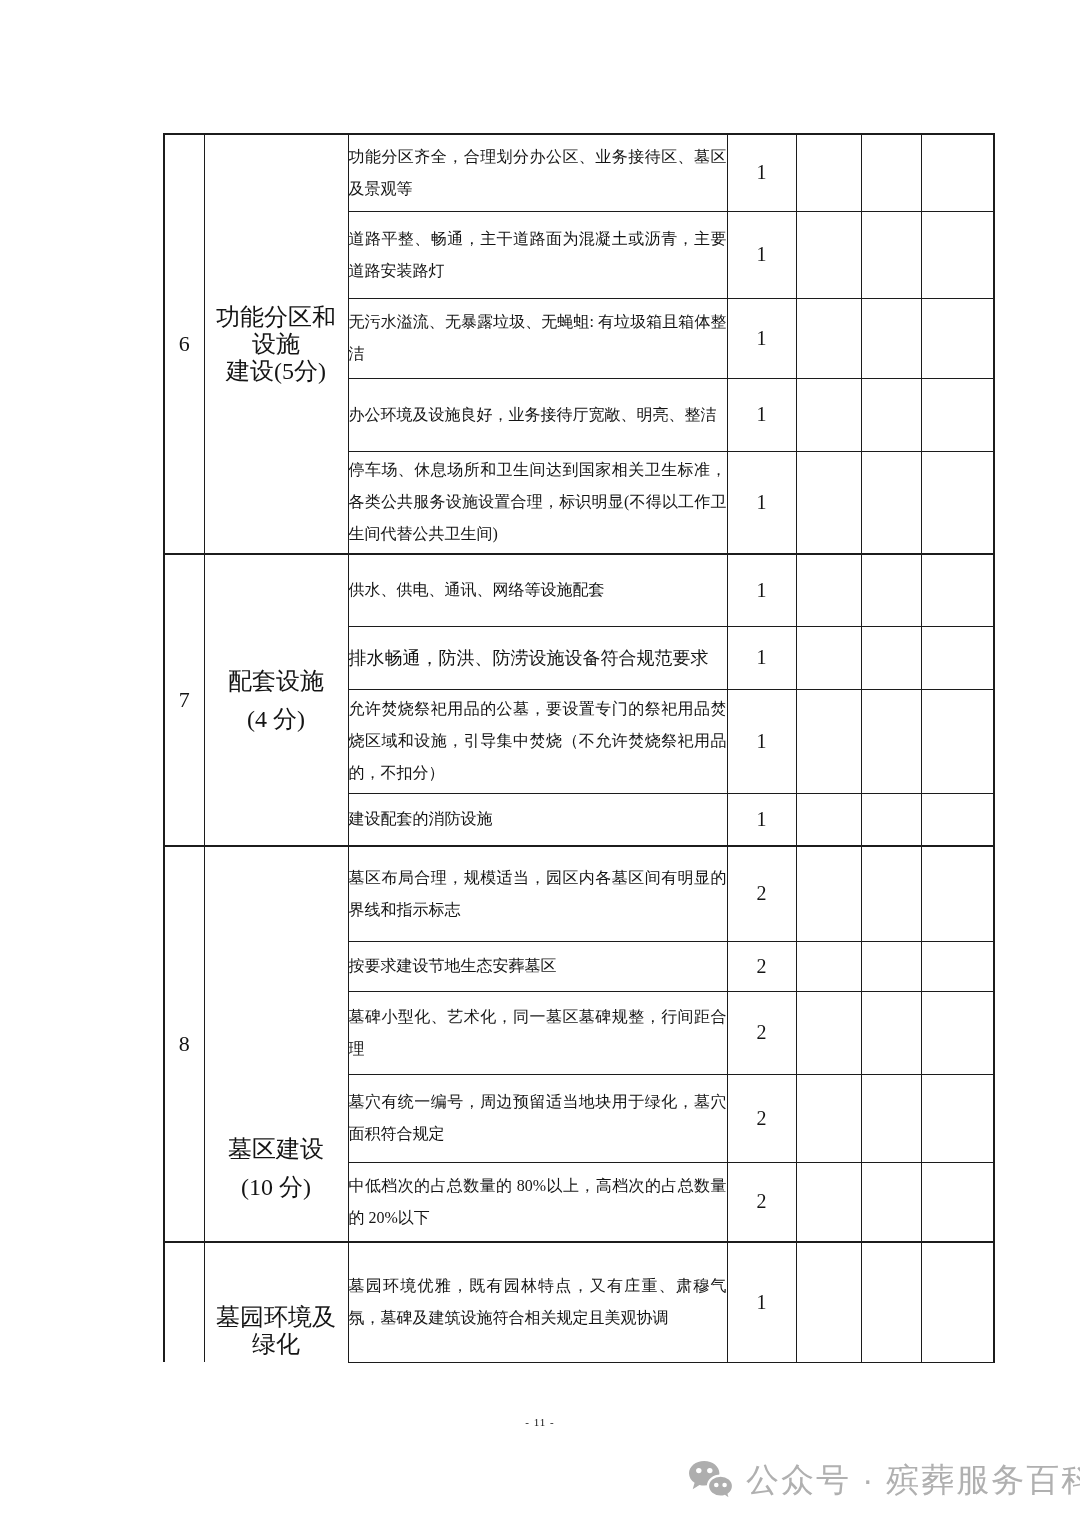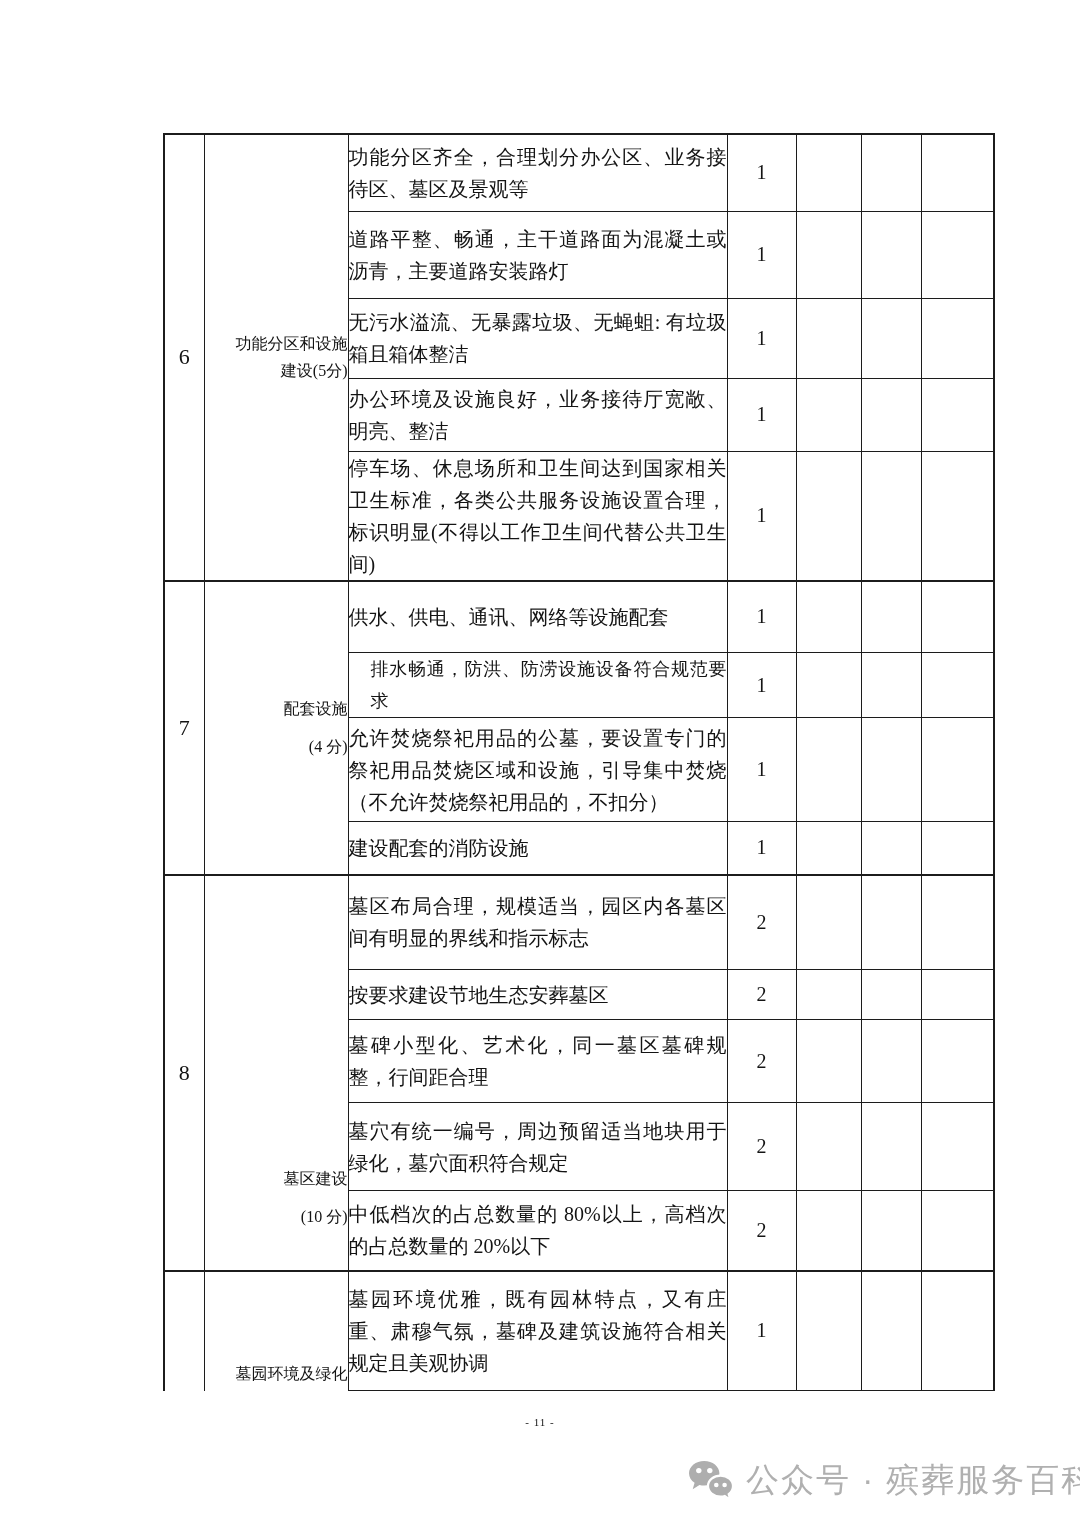--- a/index.html
+++ b/index.html
@@ -29,38 +29,38 @@
   tr.sec > td { border-top: 2px solid #1c1c1c; }
   tr.last > td { border-bottom: 1px solid #1c1c1c; }
   tr.last > td.no, tr.last > td.cat { border-bottom: none; }
 
   td.no {
     text-align: center;
     vertical-align: middle;
     font-size: 22px;
   }
   td.cat {
-    text-align: right;
-    vertical-align: middle;
-    font-size: 16px;
+    text-align: center;
+    vertical-align: middle;
+    font-size: 24px;
   }
   td.cat .cat-line { line-height: 27px; }
   td.cat .gap { margin-top: 11px; }
   td.cat.vbottom { vertical-align: bottom; }
   td.cat.pb-big { padding-bottom: 40px; }
   td.cat.pb-small { padding-bottom: 4px; }
 
   td.desc {
-    font-size: 20px;
+    font-size: 16px;
     line-height: 32px;
     text-align: justify;
     vertical-align: middle;
     padding: 2px 4px 2px 6px;
   }
-  td.desc.fit { font-size: 18px; padding-left: 22px; }
+  td.desc.fit { font-size: 18px; }
   td.score {
     text-align: center;
     vertical-align: middle;
     font-size: 20px;
   }
   td.blank { background: #ffffff; }
 
   .page-number {
     position: absolute;
     left: 0; top: 1416px;

